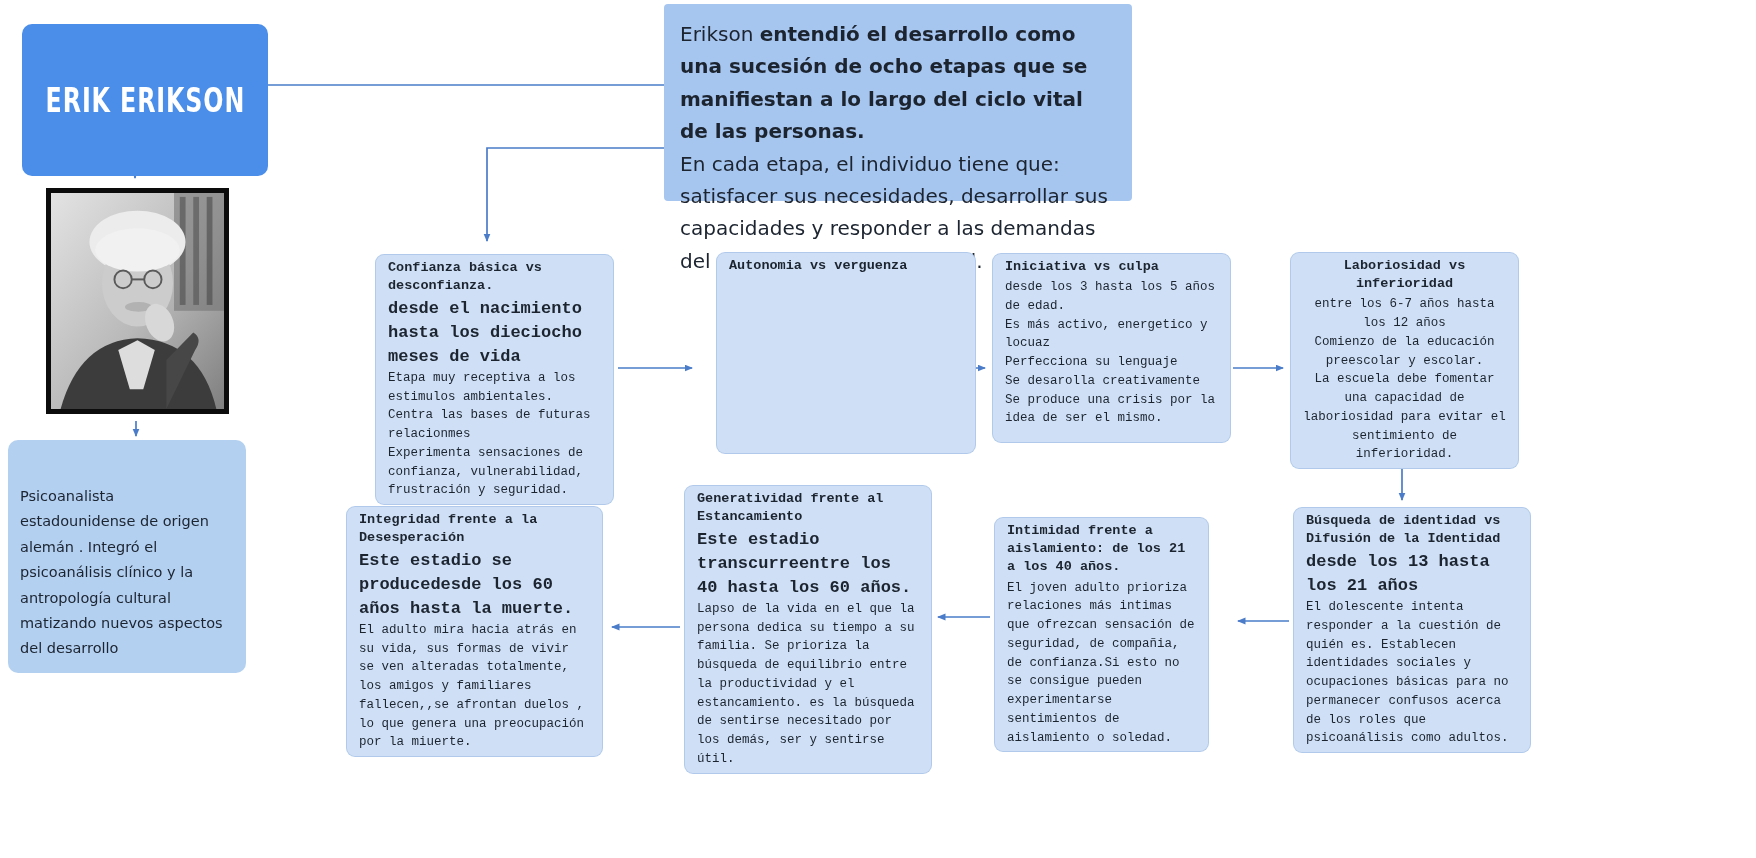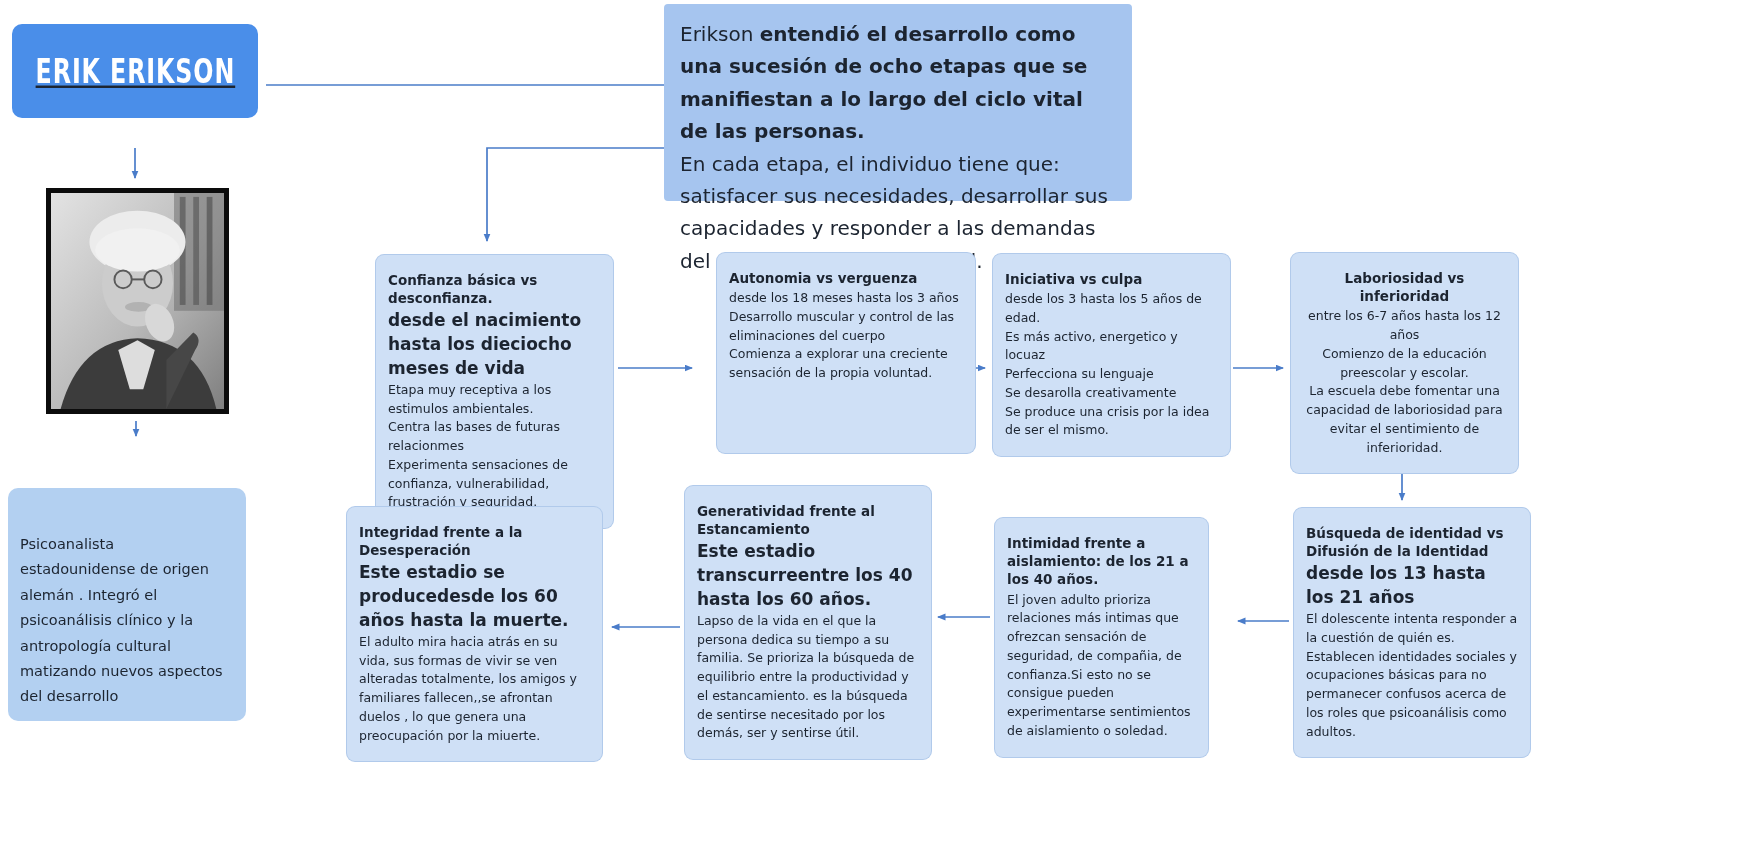--- a/index.html
+++ b/index.html
@@ -9,57 +9,57 @@
     --desc-box-bg:#b3d0f1;
     --arrow:#4a7cc9;
     --text:#1c2430;
   }
   *{margin:0;padding:0;box-sizing:border-box;}
   html,body{background:#ffffff;}
   body{font-family:"DejaVu Sans","Liberation Sans",sans-serif;color:var(--text);}
   .canvas{position:relative;width:1756px;height:858px;background:#ffffff;overflow:hidden;}
 
   .title-box{
-    position:absolute;left:12px;top:24px;width:246px;height:94px;
+    position:absolute;left:22px;top:24px;width:246px;height:152px;
     background:var(--accent-blue);border-radius:10px;
-    display:flex;align-items:center;justify-content:center;text-decoration:underline;
+    display:flex;align-items:center;justify-content:center;
   }
   .title-box .title-text{
     color:#ffffff;font-weight:bold;font-size:27px;letter-spacing:1px;
     transform:scale(.88,1.22);white-space:nowrap;
   }
 
   .photo-frame{
     position:absolute;left:46px;top:188px;width:183px;height:226px;
     border:5px solid #0c0c0c;background:#9b9b9b;
   }
   .photo-frame svg{display:block;width:100%;height:100%;}
 
   .bio-box{
     position:absolute;left:8px;top:440px;width:238px;height:233px;
     background:var(--desc-box-bg);border-radius:10px;
     padding:44px 14px 12px 12px;
-    font-size:14.5px;line-height:1.75;margin-top:48px;
+    font-size:14.5px;line-height:1.75;
   }
 
   .intro-box{
     position:absolute;left:664px;top:4px;width:468px;height:197px;
     background:var(--intro-box-bg);border-radius:4px;
     padding:14px 16px;font-size:20px;line-height:1.62;
   }
   .intro-box p{margin:0;}
   .bold{font-weight:bold;}
 
   .stage-box{
     position:absolute;
     background:var(--stage-box-bg);
     border:1px solid rgba(120,160,215,.35);
     border-radius:9px;
-    padding:16px 12px;
-    font-size:12.5px;line-height:1.5;
+    padding:4px 12px;
+    font-size:12.5px;line-height:1.5;font-family:Liberation Mono, monospace;
   }
   .stage-title{font-weight:bold;font-size:13.5px;line-height:1.35;margin-bottom:2px;}
   .stage-subtitle{font-weight:bold;font-size:17px;line-height:1.4;}
   .stage-body{white-space:pre-line;}
 
   .arrow-layer{position:absolute;left:0;top:0;width:1756px;height:858px;pointer-events:none;}
 </style>
 </head>
 <body>
 
@@ -130,23 +130,20 @@
   <div class="stage-box" style="left:375px;top:254px;width:239px;min-height:204px;">
     <div class="stage-title">Confianza básica vs  desconfianza.</div>
     <div class="stage-subtitle">desde el nacimiento hasta los dieciocho meses de vida</div>
     <div class="stage-body">Etapa muy receptiva a los estimulos ambientales.
 Centra las bases de futuras relacionmes
 Experimenta  sensaciones de confianza, vulnerabilidad, frustración y seguridad.</div>
   </div>
 
   <div class="stage-box" style="left:716px;top:252px;width:260px;min-height:202px;">
     <div class="stage-title">Autonomia vs verguenza</div>
-    <div class="stage-body">desde los 18 meses hasta los 3 años
-Desarrollo muscular y control de las eliminaciones del cuerpo
-Comienza a explorar una creciente sensación de la propia voluntad.</div>
   </div>
 
   <div class="stage-box" style="left:992px;top:253px;width:239px;min-height:190px;">
     <div class="stage-title">Iniciativa vs culpa</div>
     <div class="stage-body">desde los 3 hasta los 5 años de edad.
 Es más activo,  energetico y locuaz
 Perfecciona su lenguaje
 Se desarolla creativamente
 Se produce una crisis por la idea de ser el mismo.</div>
   </div>

